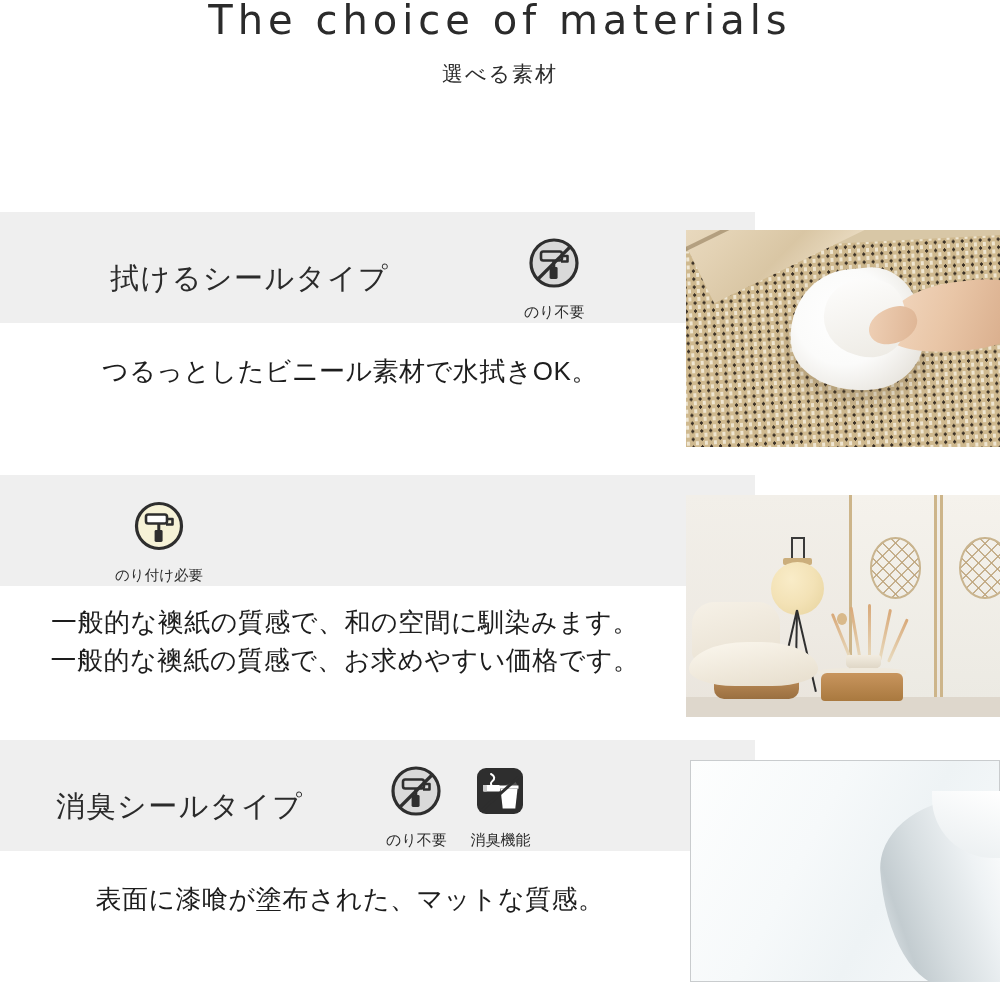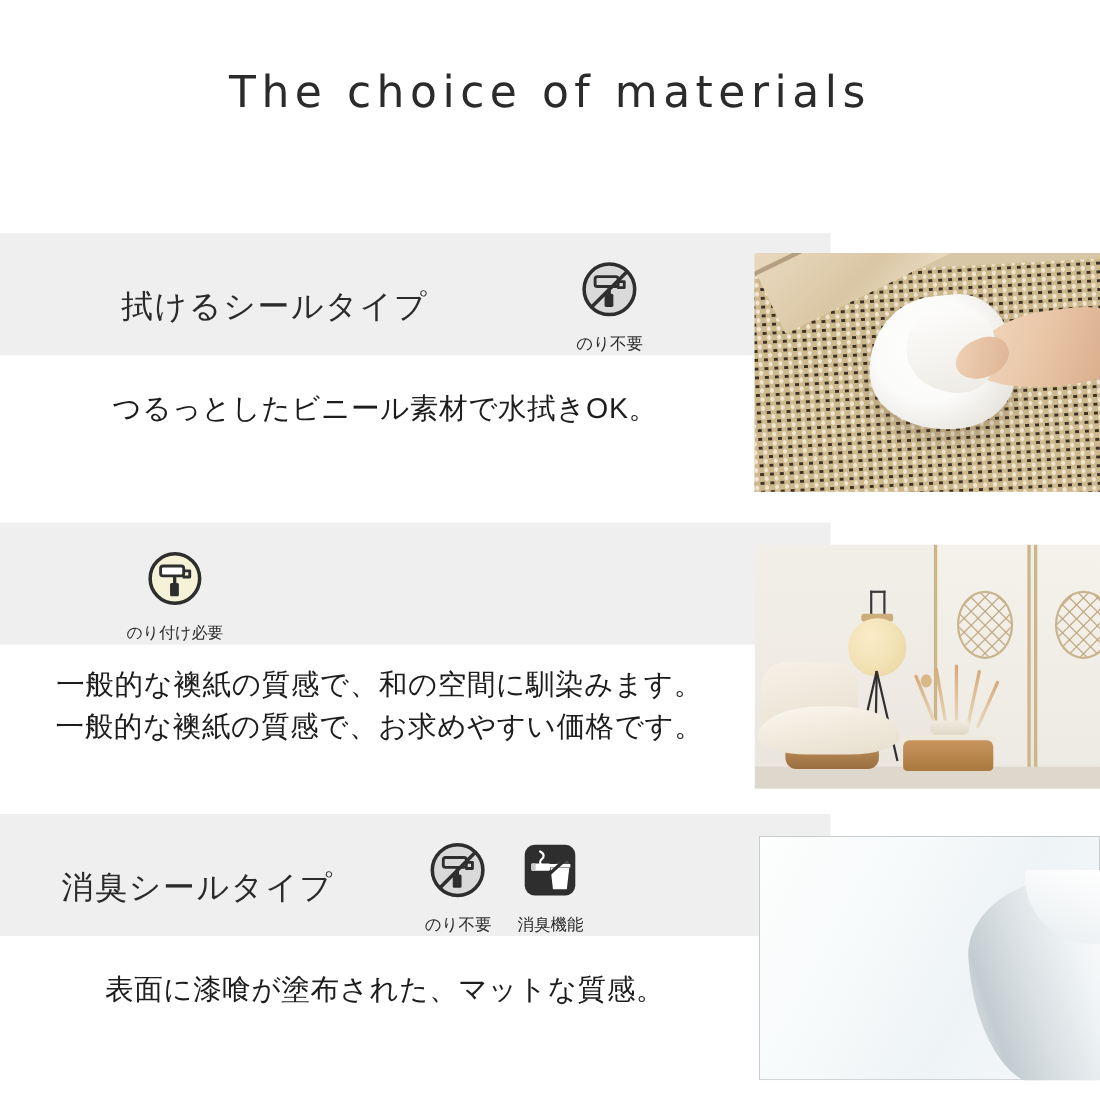--- a/index.html
+++ b/index.html
@@ -9,21 +9,21 @@
     background:#ffffff;
     font-family:"Liberation Sans","DejaVu Sans",sans-serif;
     overflow:hidden;
   }
   #page { position:relative; width:1000px; height:1000px; background:#fff; }
 
   
   .header { position:absolute; left:0; top:0; width:1000px; text-align:center; }
   .header-title {
     font-size:40px; letter-spacing:5px; color:#2b2b2b;
-    font-weight:400; line-height:1; margin-top:64px;
+    font-weight:400; line-height:1; 
     font-family:"DejaVu Sans","Liberation Sans",sans-serif;
   }
   .header-sub {
     font-size:21px; color:#2b2b2b; letter-spacing:2px;
     margin-top:20px; font-weight:400;
   }
 
   
   .section { position:absolute; left:0; width:1000px; }
   .band {
@@ -173,20 +173,21 @@
     border-radius:60% 0 0 40%;
   }
 </style>
 </head>
 <body>
 
 <div id="page">
 
   <div class="header">
     <div class="header-title">The choice of materials</div>
+    <div class="header-sub">選べる素材</div>
   </div>
 
   <div class="section" id="sec1" style="top:212px;">
     <div class="band"></div>
     <div class="band-inner">
       <div class="sec-title" style="margin-left:110px;">拭けるシールタイプ</div>
       <div class="badges" style="margin-left:130px;">
         <div class="badge">
           <svg class="badge-icon" viewBox="0 0 52 52">
             <circle cx="26" cy="26" r="23" fill="#d9d9d9" stroke="#2e2e2e" stroke-width="3.2"></circle>

